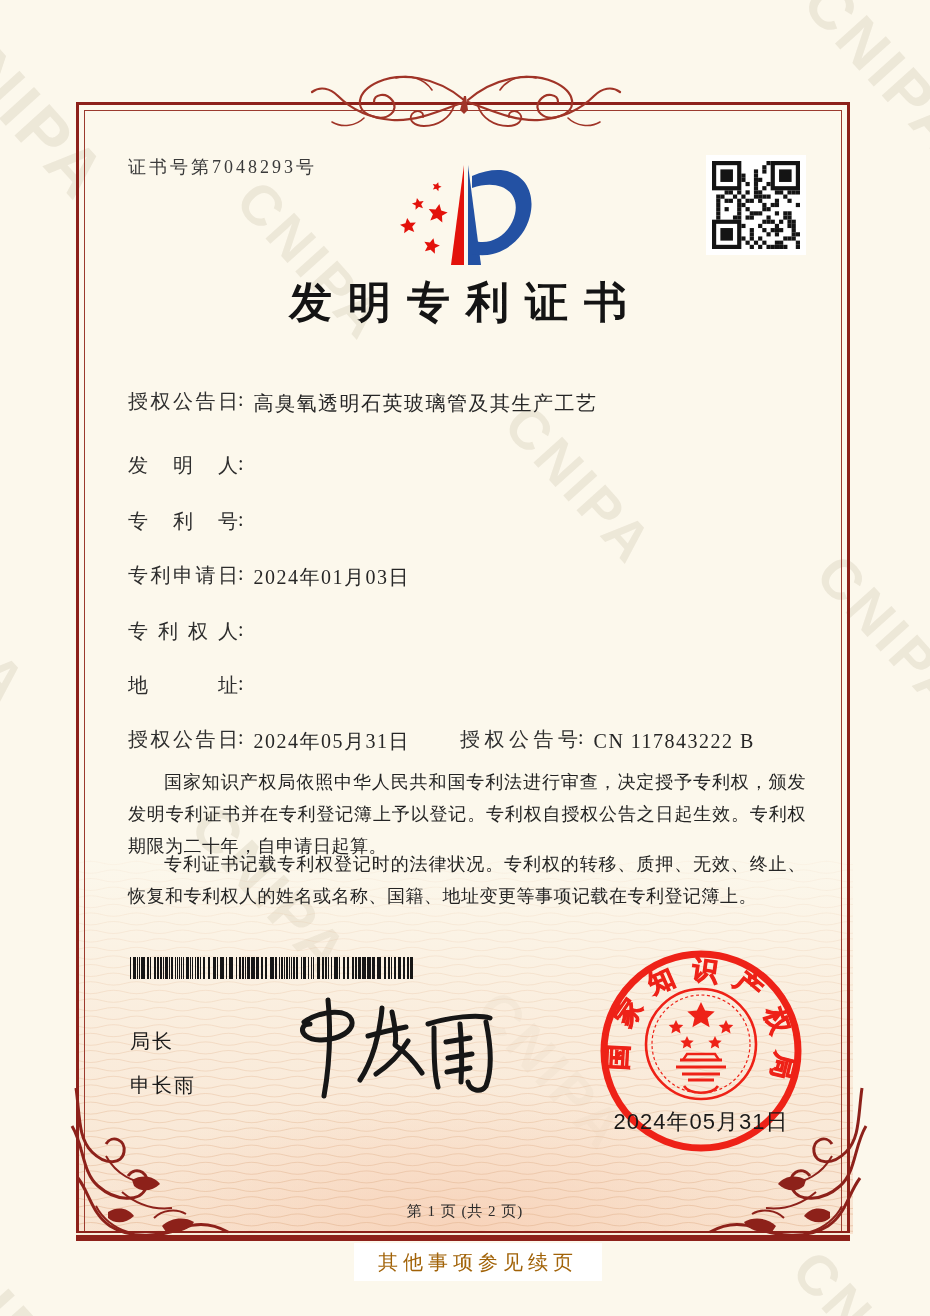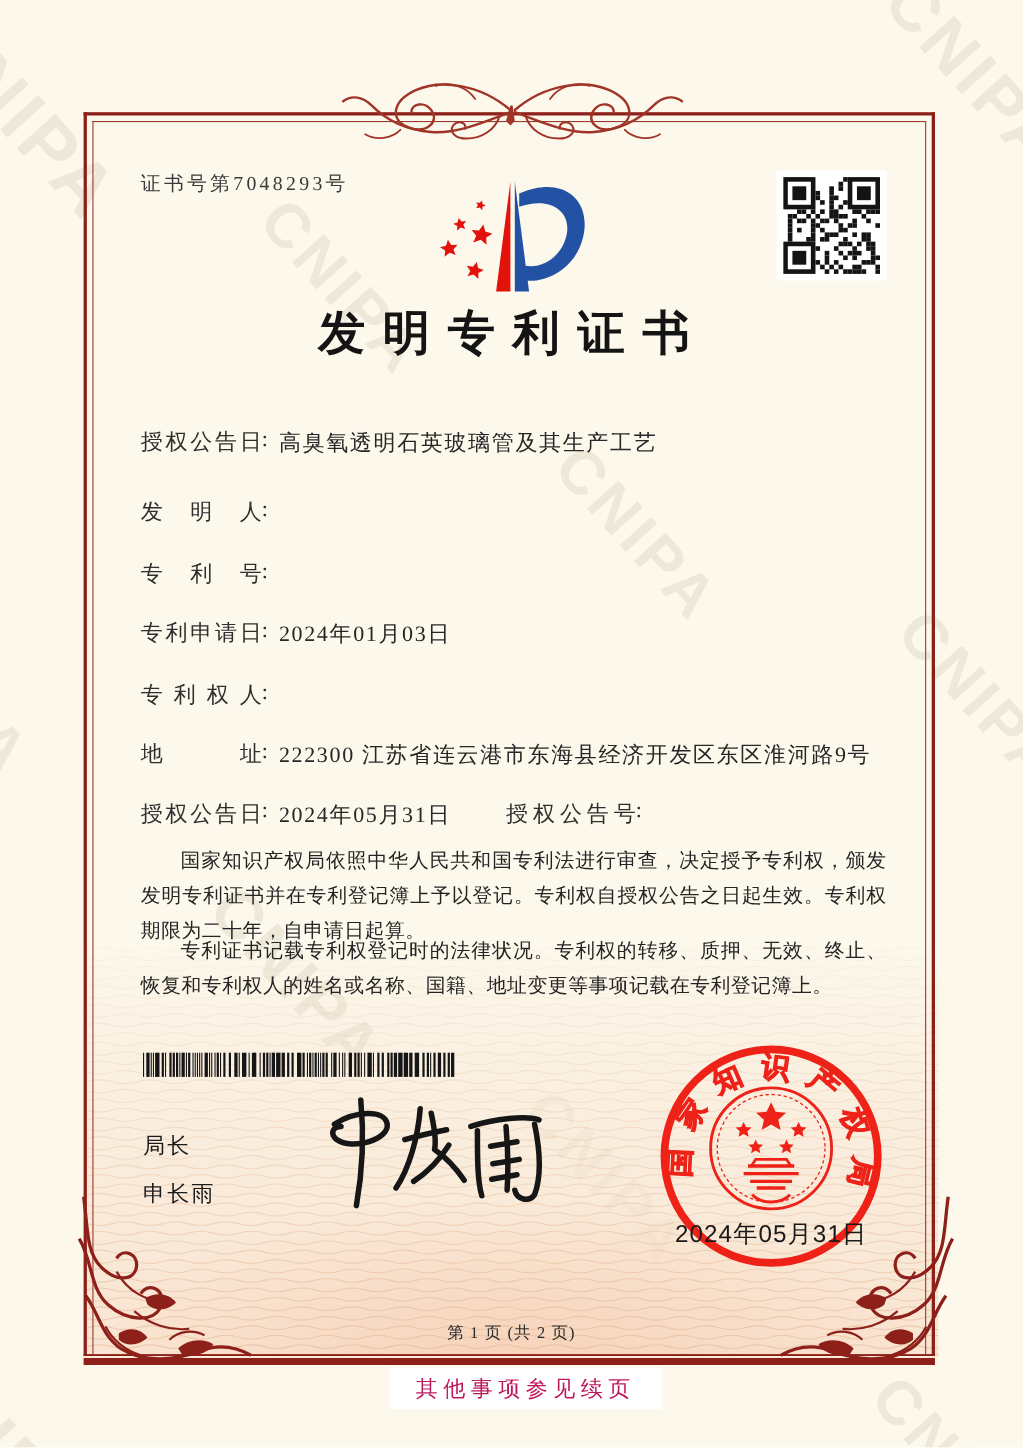--- a/index.html
+++ b/index.html
@@ -117,21 +117,21 @@
     font-size:22px;fill:#111111;letter-spacing:1px;
   }
   .page-note{
     position:absolute;left:315px;top:1202px;width:300px;text-align:center;
     font-size:15px;color:#2b2b2b;letter-spacing:1px;
   }
   .footer-box{
     position:absolute;left:354px;top:1243px;width:248px;height:38px;
     background:#ffffff;display:flex;align-items:center;justify-content:center;
   }
-  .footer-note{font-size:20px;letter-spacing:5px;color:#be185d;}
+  .footer-note{font-size:20px;letter-spacing:5px;color:#a16207;}
 </style>
 </head>
 <body>
 
 <div class="page">
 
   <div class="wm w1">CNIPA</div>
   <div class="wm w2">CNIPA</div>
   <div class="wm w3">CNIPA</div>
   <div class="wm w4">CNIPA</div>
@@ -407,30 +407,30 @@
       <span class="colon">:</span>
     <span class="fvalue">2024年01月03日</span>
   </div>
   <div class="frow r-patentee">
     <span class="flabel">专利权人</span>
       <span class="colon">:</span>
   </div>
   <div class="frow r-address">
     <span class="flabel">地址</span>
       <span class="colon">:</span>
-    <span class="fvalue">222300 江苏省连云港市东海县经济开发区东区淮河路9号</span>
   </div>
   <div class="frow r-grantdate">
     <span class="flabel">授权公告日</span>
       <span class="colon">:</span>
     <span class="fvalue">2024年05月31日</span>
   </div>
   <div class="frow r-grantno">
     <span class="flabel">授权公告号</span>
       <span class="colon">:</span>
+    <span class="fvalue">CN 117843222 B</span>
   </div>
 
   <div class="para p1">国家知识产权局依照中华人民共和国专利法进行审查，决定授予专利权，颁发发明专利证书并在专利登记簿上予以登记。专利权自授权公告之日起生效。专利权期限为二十年，自申请日起算。</div>
   <div class="para p2">专利证书记载专利权登记时的法律状况。专利权的转移、质押、无效、终止、恢复和专利权人的姓名或名称、国籍、地址变更等事项记载在专利登记簿上。</div>
 
   <div class="barcode" id="barcode">
       <div class="bar-d" style="width: 1px;"></div>
       <div class="bar-s" style="width: 2px;"></div>
       <div class="bar-d" style="width: 3px;"></div>
       <div class="bar-s" style="width: 1px;"></div>

